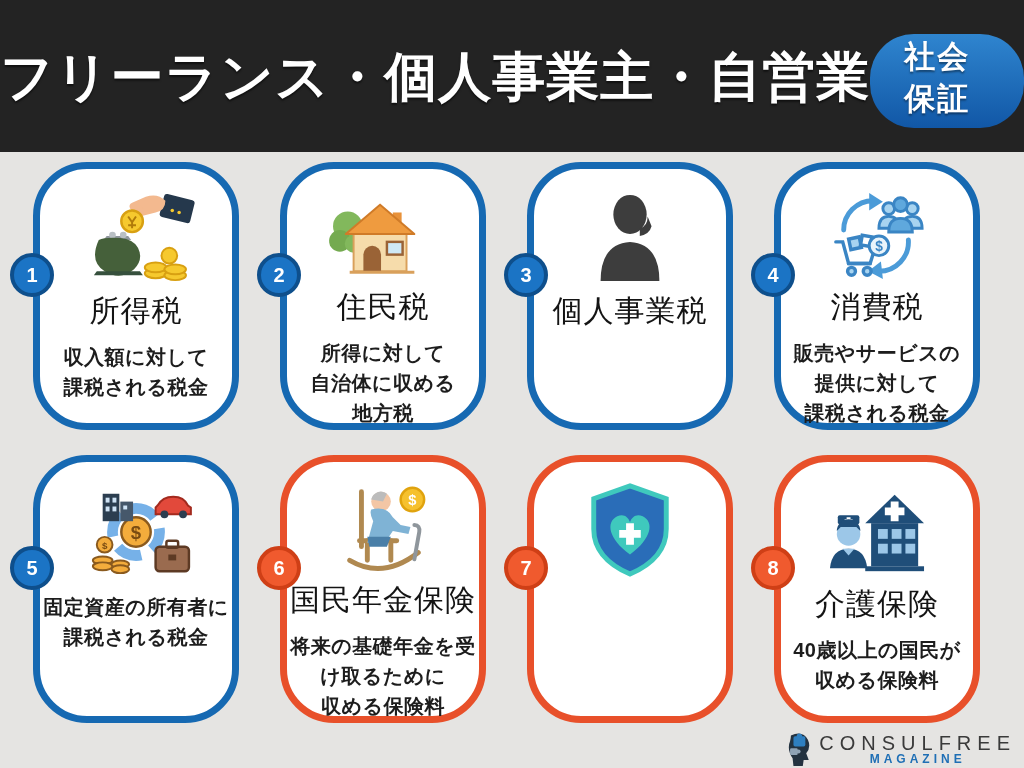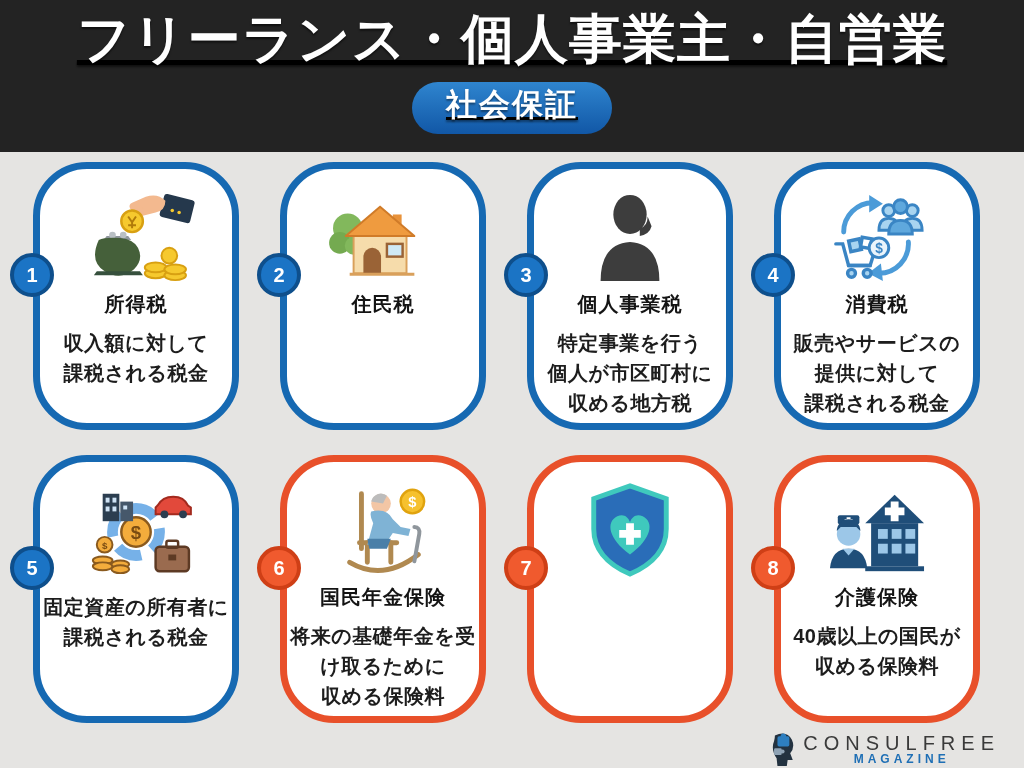--- a/index.html
+++ b/index.html
@@ -6,23 +6,22 @@
   html,body { width:1024px; height:768px; }
   body {
     font-family:"Liberation Sans","DejaVu Sans",sans-serif;
     background:#e5e4e2;
     overflow:hidden;
     position:relative;
   }
   
   .header {
     height:152px; background:#232323;
-    display:flex; flex-direction:column; align-items:center;
+    display:flex; flex-direction:row; align-items:center;
     padding-top:4px;
-    text-decoration:underline;
   }
   .header-title {
     color:#ffffff; font-size:53px; font-weight:900; letter-spacing:1px;
     white-space:nowrap; text-shadow:0 2px 2px rgba(0,0,0,.55);
   }
   .header-badge {
     margin-top:6px; padding:2px 34px 8px;
     background:linear-gradient(#2f85cf,#1157a6);
     border-radius:44px;
     color:#ffffff; font-size:31px; font-weight:900; letter-spacing:2px;
@@ -46,31 +45,31 @@
   .num-badge {
     position:absolute; left:-30px; top:84px;
     width:44px; height:44px; border-radius:50%;
     display:flex; align-items:center; justify-content:center;
     color:#fff; font-size:20px; font-weight:800; z-index:3;
   }
   .card.blue  .num-badge { background:#1b74c5; border:4px solid #0e4f8c; }
   .card.orange .num-badge { background:#f05a2e; border:4px solid #cf3f16; }
   .card-icon { height:102px; display:flex; align-items:center; justify-content:center; margin-top:6px; }
   .card-title {
-    font-size:20px; font-weight:700; color:#141414; margin-top:2px;
+    font-size:30px; font-weight:400; color:#141414; margin-top:2px;
     white-space:nowrap; letter-spacing:1px;
   }
   .card-desc {
     margin-top:10px; font-size:20px; font-weight:700; color:#1d1d1d;
     text-align:center; line-height:1.5; white-space:pre-line; letter-spacing:.5px;
   }
   
   .footer {
     display:flex; justify-content:flex-end; align-items:flex-start;
-    padding:8px 24px 0;
+    padding:8px 8px 0;
   }
   .logo { display:flex; align-items:center; gap:6px; }
   .logo-text-block { display:flex; flex-direction:column; align-items:center; }
   .logo-name { font-size:20px; font-weight:500; color:#3a3a3a; letter-spacing:6px; white-space:nowrap; }
   .logo-sub  { font-size:12px; font-weight:700; color:#1f6fb5; letter-spacing:4px; margin-top:-3px; }
   svg { display:block; }
 </style>
 </head>
 <body>
 
@@ -120,35 +119,35 @@
         <circle cx="30" cy="58" r="9" fill="#82b85c"></circle>
         <rect x="30" y="44" width="54" height="42" fill="#f6dcab" stroke="#d9a05b" stroke-width="2"></rect>
         <rect x="70" y="26" width="9" height="14" fill="#e8923a"></rect>
         <path d="M22,48 L57,18 L92,48 z" fill="#ef9b3f" stroke="#d07b28" stroke-width="2" stroke-linejoin="round"></path>
         <path d="M40,86 v-17 a9 9 0 0 1 18 0 v17 z" fill="#9a6336"></path>
         <rect x="64" y="56" width="16" height="13" fill="#cfe9f5" stroke="#9a6336" stroke-width="2.5"></rect>
         <line x1="26" y1="87" x2="92" y2="87" stroke="#d9a05b" stroke-width="3"></line>
       </svg>
     </div>
     <div class="card-title">住民税</div>
+    <div class="card-desc">所得に対して
+自治体に収める
+地方税</div>
   </div>
 
   <div class="card blue">
     <div class="num-badge">3</div>
     <div class="card-icon">
       <svg width="118" height="98" viewBox="0 0 120 100">
         <ellipse cx="60" cy="26" rx="17" ry="20" fill="#3d3d3d"></ellipse>
         <path d="M30,94 q0,-38 30,-40 q30,2 30,40 z" fill="#3d3d3d"></path>
         <path d="M70,40 q8,-2 8,-12 l4,10 q-2,8 -12,10z" fill="#3d3d3d"></path>
       </svg>
     </div>
     <div class="card-title">個人事業税</div>
-    <div class="card-desc">特定事業を行う
-個人が市区町村に
-収める地方税</div>
   </div>
 
   <div class="card blue">
     <div class="num-badge">4</div>
     <div class="card-icon">
       <svg width="118" height="98" viewBox="0 0 120 100">
         <g stroke="#4b9bd8" stroke-width="5" fill="none" stroke-linecap="round">
           <path d="M26,44 a30,30 0 0 1 30,-30"></path>
           <path d="M92,54 a30,30 0 0 1 -30,32"></path>
         </g>

